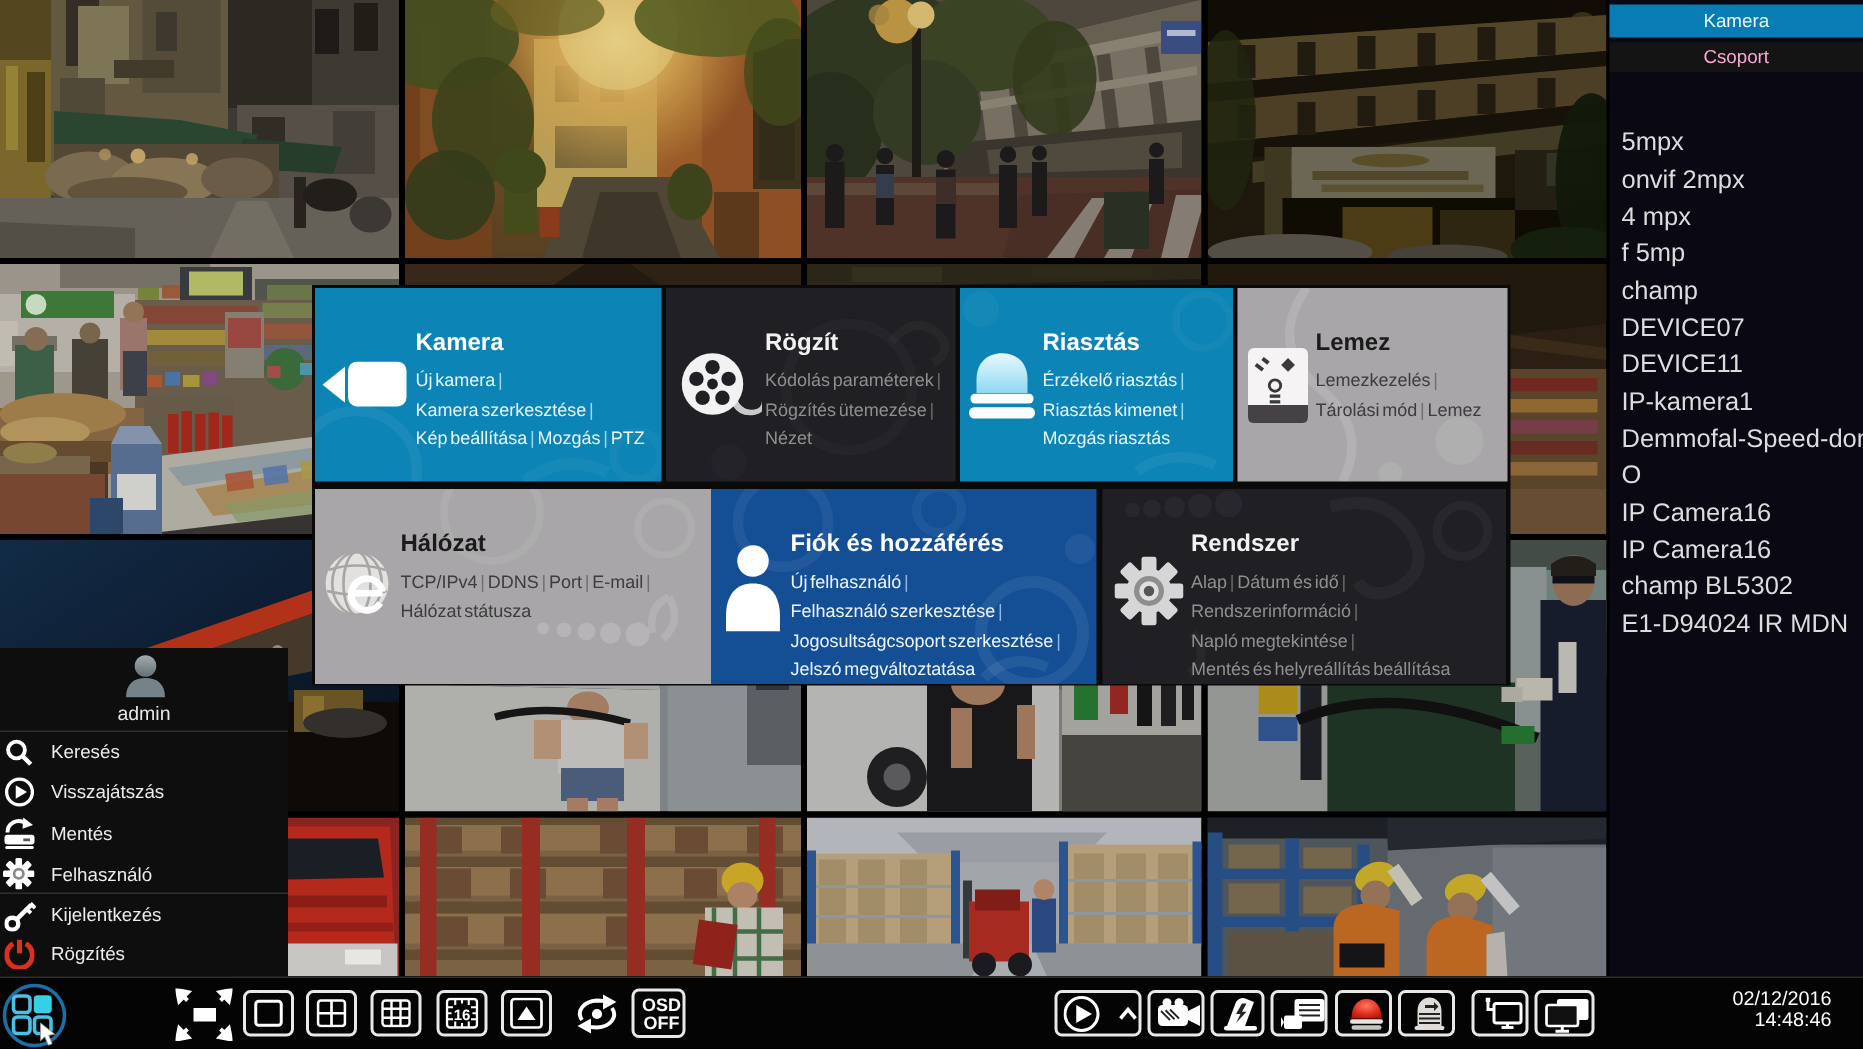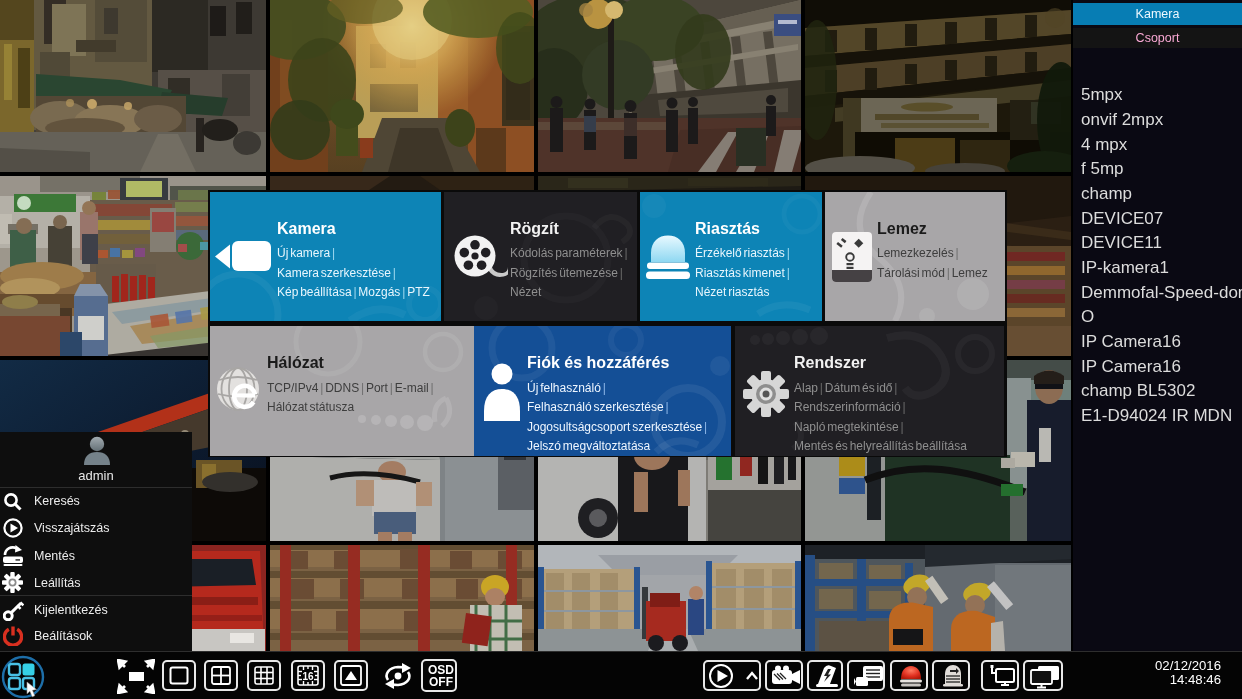--- a/index.html
+++ b/index.html
@@ -656,21 +656,21 @@
               <stop offset="1" stop-color="#8fd8f2"></stop>
             </linearGradient>
           </defs>
         <path d="M7,30 L7,21 C7,9.5 14.5,3.5 24,3.5 C33.5,3.5 41,9.5 41,21 L41,30 Z" fill="url(#bea)"></path>
         <rect x="3" y="30.5" width="42" height="6.5" rx="3" fill="#fff"></rect>
         <rect x="2" y="39.5" width="44" height="7.5" rx="3.5" fill="#fff"></rect>
       </svg>
       <div class="tt" style="left:55px;top:28px">Riasztás</div>
       <div class="ln" style="left:55px;top:54px">Érzékelő riasztás <span class="sp">|</span></div>
       <div class="ln" style="left:55px;top:74px">Riasztás kimenet <span class="sp">|</span></div>
-      <div class="ln" style="left:55px;top:93px">Nézet riasztás</div>
+      <div class="ln" style="left:55px;top:93px">Mozgás riasztás</div>
     </div>
 
     <div class="tile gray" style="left:617px;top:2px;width:180px;height:129px">
       <svg class="deco" width="180" height="129">
           <path d="M46,0 q-26,38 8,66 q34,28 16,63" stroke="#ffffff" stroke-opacity="0.13" stroke-width="6" fill="none"></path>
           <circle cx="148" cy="102" r="16" fill="#ffffff" fill-opacity="0.10"></circle>
           <circle cx="102" cy="124" r="8" fill="#ffffff" fill-opacity="0.10"></circle>
         </svg>
       <svg style="position:absolute;left:7px;top:40px" width="42" height="50" viewBox="0 0 42 50">
         <rect x="0" y="0" width="40" height="50" rx="4" fill="#f5f3f3"></rect>
@@ -803,33 +803,33 @@
       <g fill="#fff">
         <rect x="8.3" y="0" width="4.4" height="21" rx="1"></rect>
         <rect x="0" y="8.3" width="21" height="4.4" rx="1"></rect>
         <rect x="8.3" y="0" width="4.4" height="21" rx="1" transform="rotate(45 10.5 10.5)"></rect>
         <rect x="8.3" y="0" width="4.4" height="21" rx="1" transform="rotate(-45 10.5 10.5)"></rect>
         <circle cx="10.5" cy="10.5" r="6.5"></circle>
       </g>
       <circle cx="10.5" cy="10.5" r="4" fill="#8a8a8a"></circle>
       <circle cx="10.5" cy="10.5" r="2.2" fill="#fff"></circle>
     </svg>
-    <div class="item" style="top:144px">Leállítás</div>
+    <div class="item" style="top:144px">Felhasználó</div>
     <svg style="position:absolute;left:3px;top:168px" width="21" height="21" viewBox="0 0 21 21">
       <circle cx="5.2" cy="15.8" r="4" fill="none" stroke="#fff" stroke-width="3"></circle>
       <line x1="8.6" y1="12.4" x2="17.8" y2="3.2" stroke="#fff" stroke-width="3"></line>
       <line x1="14.2" y1="5.4" x2="17.6" y2="8.8" stroke="#fff" stroke-width="2.6"></line>
       <line x1="17.3" y1="2.3" x2="20.4" y2="5.4" stroke="#fff" stroke-width="2.6"></line>
     </svg>
     <div class="item" style="top:171px">Kijelentkezés</div>
     <svg style="position:absolute;left:3px;top:194px" width="20" height="20" viewBox="0 0 20 20">
       <path d="M5.8,3.2 A 8.6 8.6 0 1 0 14.2,3.2" fill="none" stroke="#d93020" stroke-width="3.4"></path>
       <line x1="10" y1="0.5" x2="10" y2="9.5" stroke="#d93020" stroke-width="3.4"></line>
     </svg>
-    <div class="item" style="top:197px">Beálítások</div>
+    <div class="item" style="top:197px">Rögzítés</div>
   </div>
   <div id="sidebar">
     <div class="tab" style="top:3px;height:22px;line-height:22px;background:#077db4;color:#eef8ff">Kamera</div>
     <div class="tab" style="top:28px;height:20px;line-height:20px;background:#141414">Csoport</div>
     <div class="li" style="top:85px">5mpx</div>
     <div class="li" style="top:110px">onvif 2mpx</div>
     <div class="li" style="top:135px">4 mpx</div>
     <div class="li" style="top:159px">f 5mp</div>
     <div class="li" style="top:184px">champ</div>
     <div class="li" style="top:209px">DEVICE07</div>

